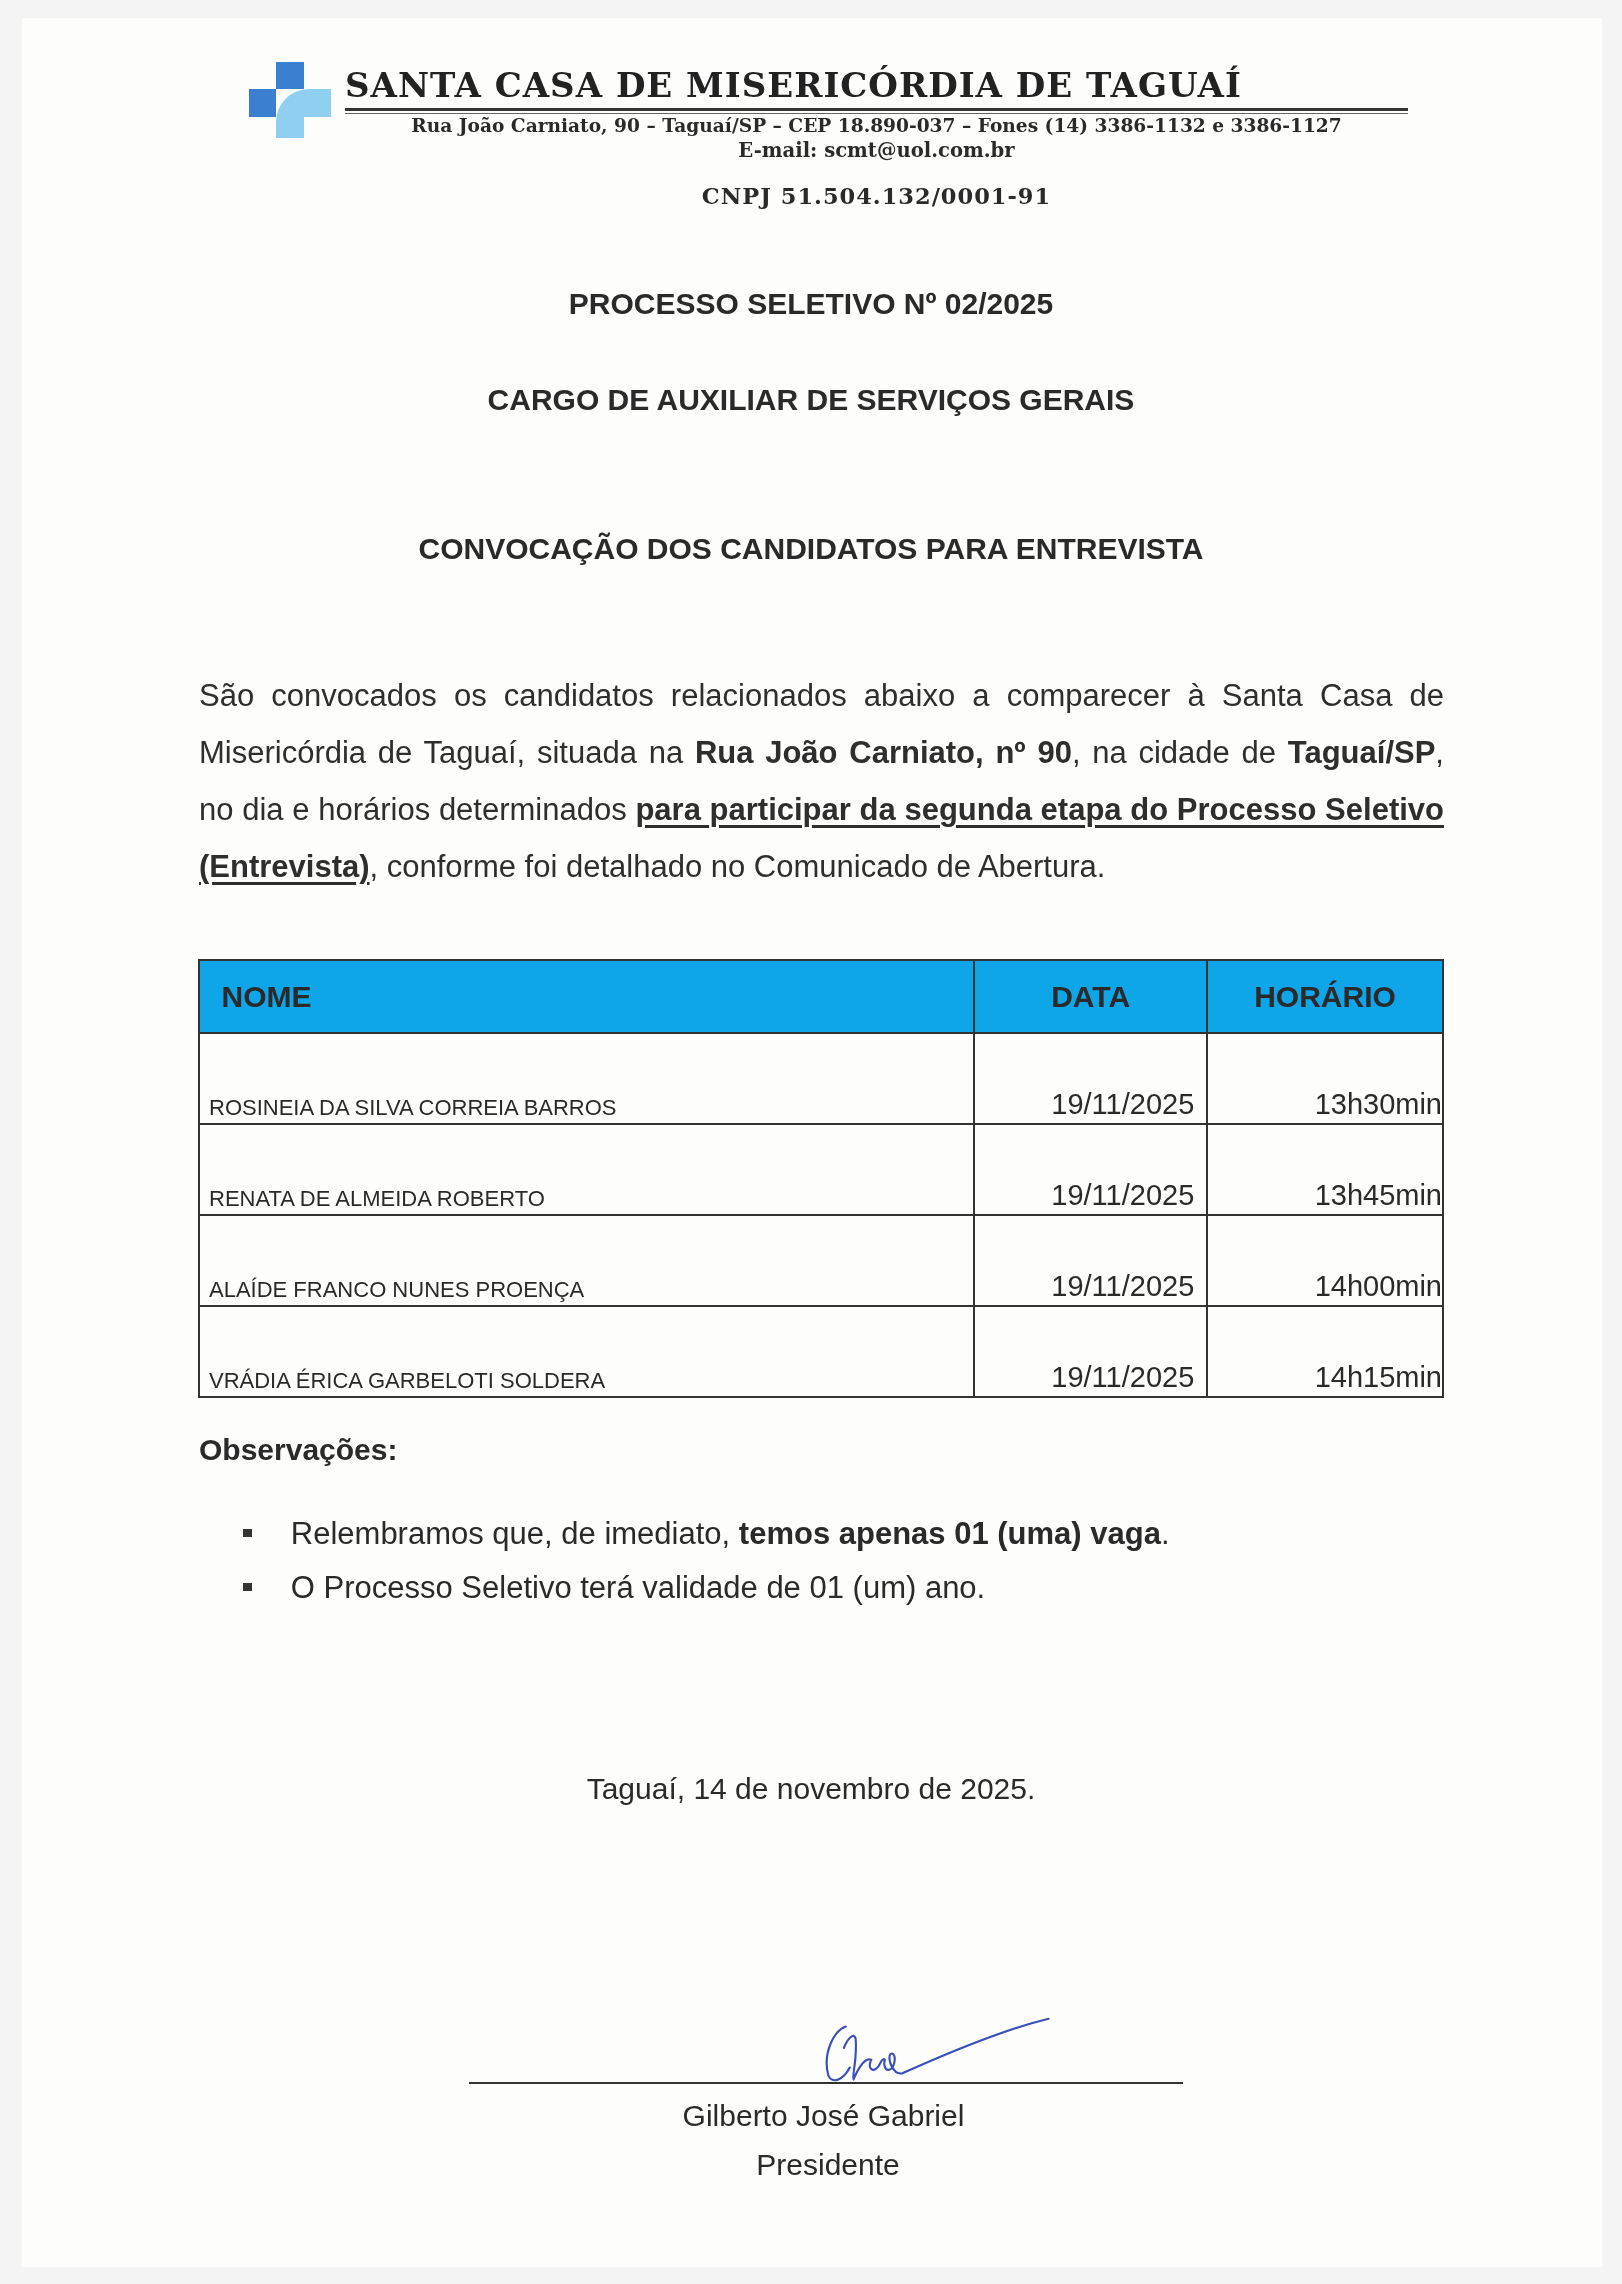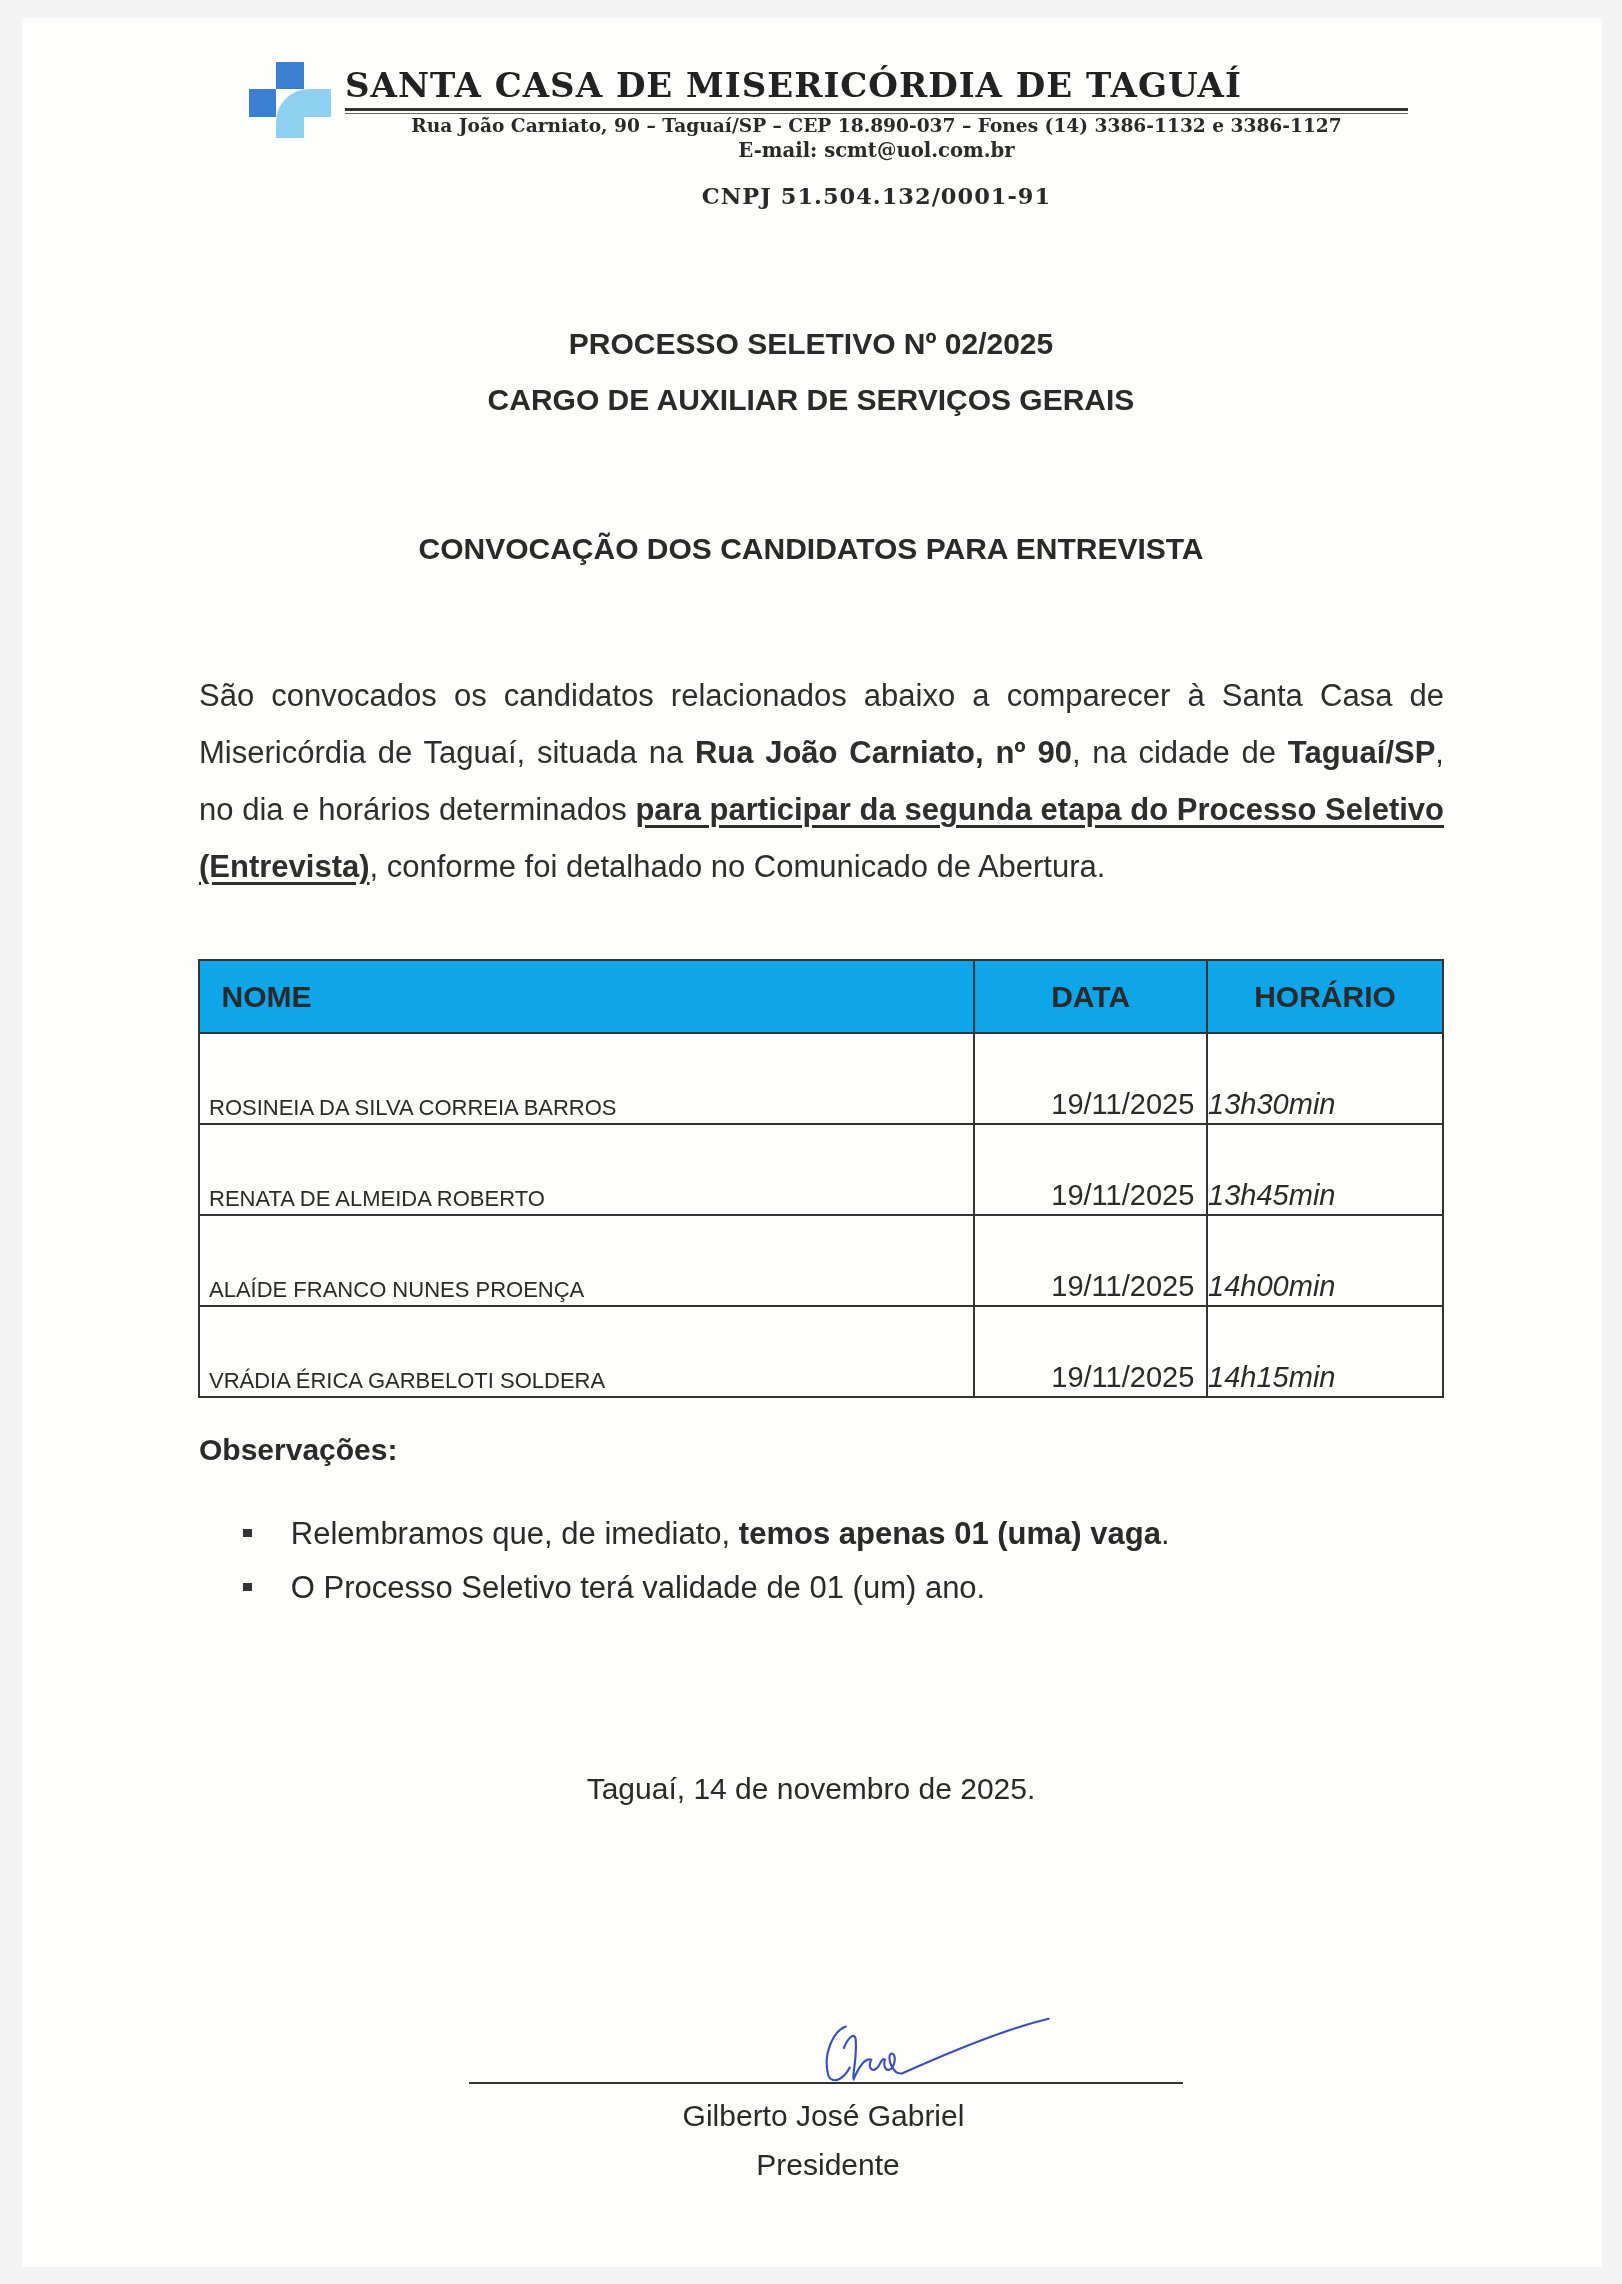--- a/index.html
+++ b/index.html
@@ -51,21 +51,21 @@
     border-collapse: collapse; font-size: 27.4px; color: #2a2a2a;
   }
   table.cands td, table.cands th { border: 2px solid #333; padding: 0; }
   table.cands th { height: 71px; background: #0ea5e9; font-weight: bold; font-size: 30px; vertical-align: middle; }
   table.cands th.nome { text-align: left; padding-left: 21.6px; }
   table.cands th.data { text-align: center; }
   table.cands th.hora { text-align: center; }
   table.cands td { height: 87px; vertical-align: bottom; padding-bottom: 2px; }
   table.cands td.nome { padding-left: 9px; font-size: 22px; }
   table.cands td.data { text-align: right; padding-right: 11.8px; font-size: 29px; }
-  table.cands td.hora { text-align: left; font-size: 29px; font-style: italic; }
+  table.cands td.hora { text-align: right; font-size: 29px; }
 
   .obs-title { position: absolute; left: 199px; top: 1433px; font-weight: bold; font-size: 30px; }
   .obs-list { position: absolute; left: 243px; top: 1516px; font-size: 31px; }
   .obs-item { position: relative; height: 54px; white-space: nowrap; }
   .bullet { display: inline-block; width: 8.8px; height: 8.8px; background: #333; margin-right: 39px; vertical-align: middle; position: relative; top: -2.9px; }
 
   .dateline { position: absolute; left: 0; width: 1622px; text-align: center; top: 1772px; font-size: 30px; }
 
   .sig-line { position: absolute; left: 469px; top: 2082px; width: 714px; height: 2px; background: #333; }
   .signature { position: absolute; left: 814px; top: 2009px; width: 245px; height: 78px; }
@@ -83,21 +83,21 @@
     <div class="curve"></div>
     <div class="curve-cut"></div>
 </div>
 <div class="org-name">SANTA CASA DE MISERICÓRDIA DE TAGUAÍ</div>
 <div class="org-rule"></div>
 <div class="org-rule2"></div>
 <div class="addr">Rua João Carniato, 90 – Taguaí/SP – CEP 18.890-037 – Fones (14) 3386-1132 e 3386-1127</div>
 <div class="email">E-mail: scmt@uol.com.br</div>
 <div class="cnpj">CNPJ 51.504.132/0001-91</div>
 
-<div class="h1" style="top:287px;margin-top:40px;">PROCESSO SELETIVO Nº 02/2025</div>
+<div class="h1" style="top:287px;">PROCESSO SELETIVO Nº 02/2025</div>
 <div class="h1" style="top:383px;">CARGO DE AUXILIAR DE SERVIÇOS GERAIS</div>
 <div class="h1" style="top:532px;">CONVOCAÇÃO DOS CANDIDATOS PARA ENTREVISTA</div>
 
 <div class="para"><span>São convocados os candidatos relacionados abaixo a comparecer à Santa Casa de Misericórdia de Taguaí, situada na </span><b>Rua João Carniato, nº 90</b><span>, na cidade de </span><b>Taguaí/SP</b><span>, no dia e horários determinados </span><u>para participar da segunda etapa do Processo Seletivo (Entrevista)</u><span>, conforme foi detalhado no Comunicado de Abertura.</span></div>
 
 <table class="cands">
   <colgroup>
       <col style="width:776px">
       <col style="width:233px">
       <col style="width:236px">

